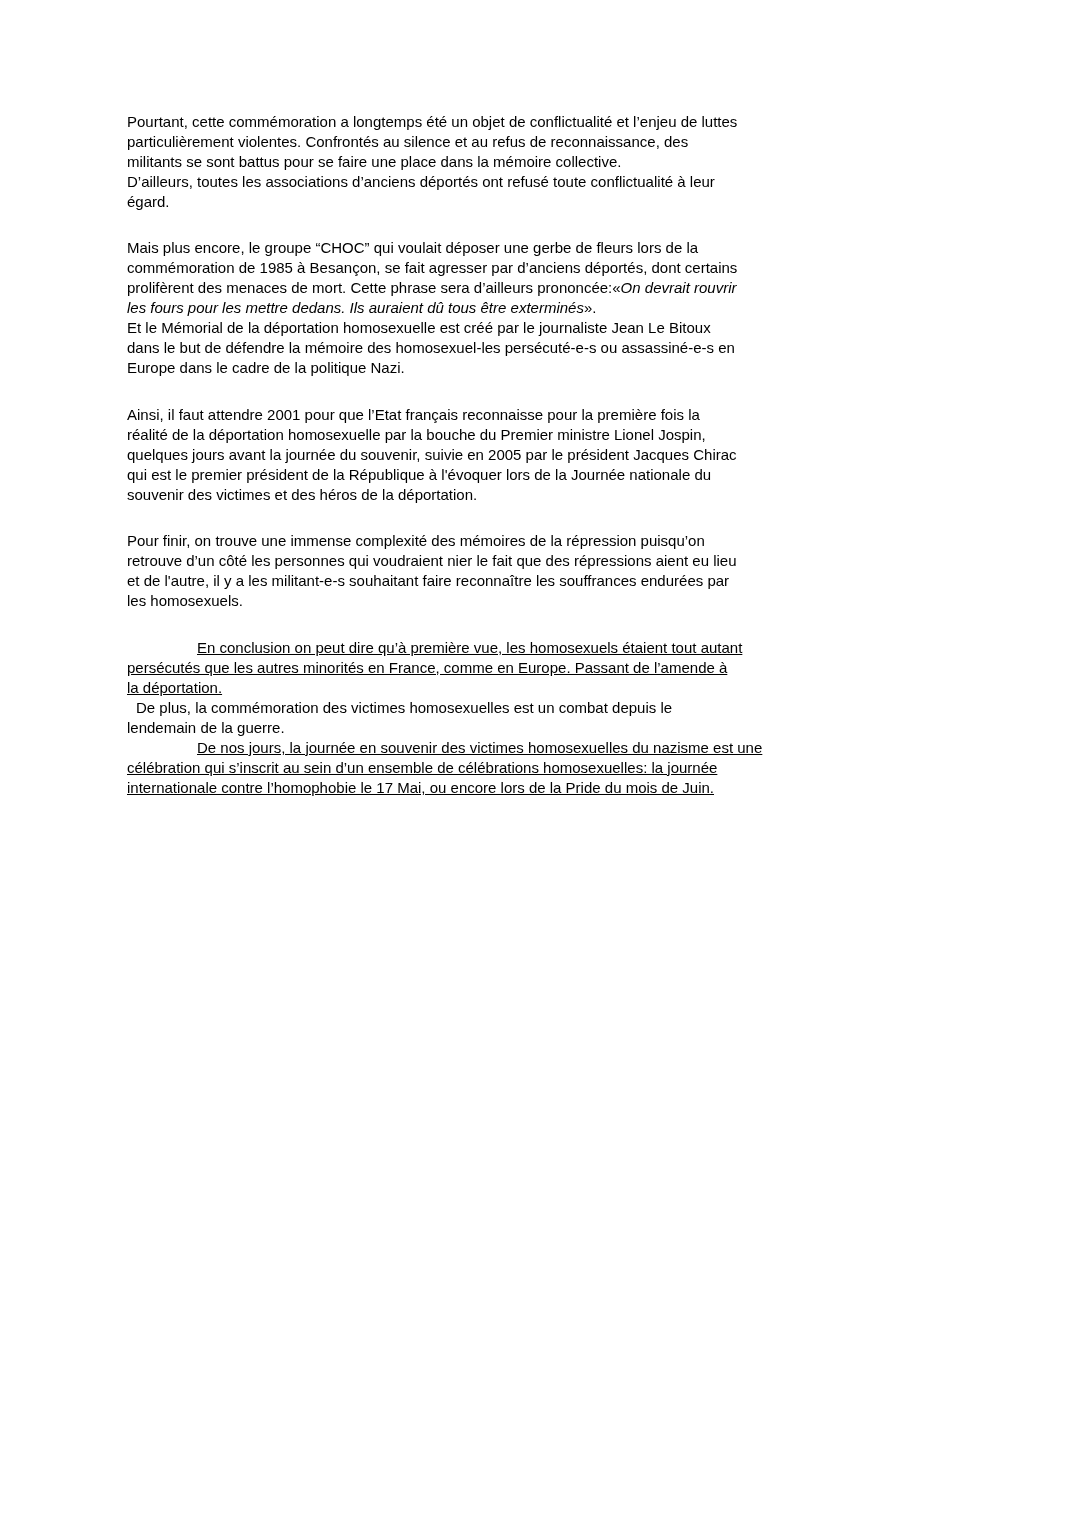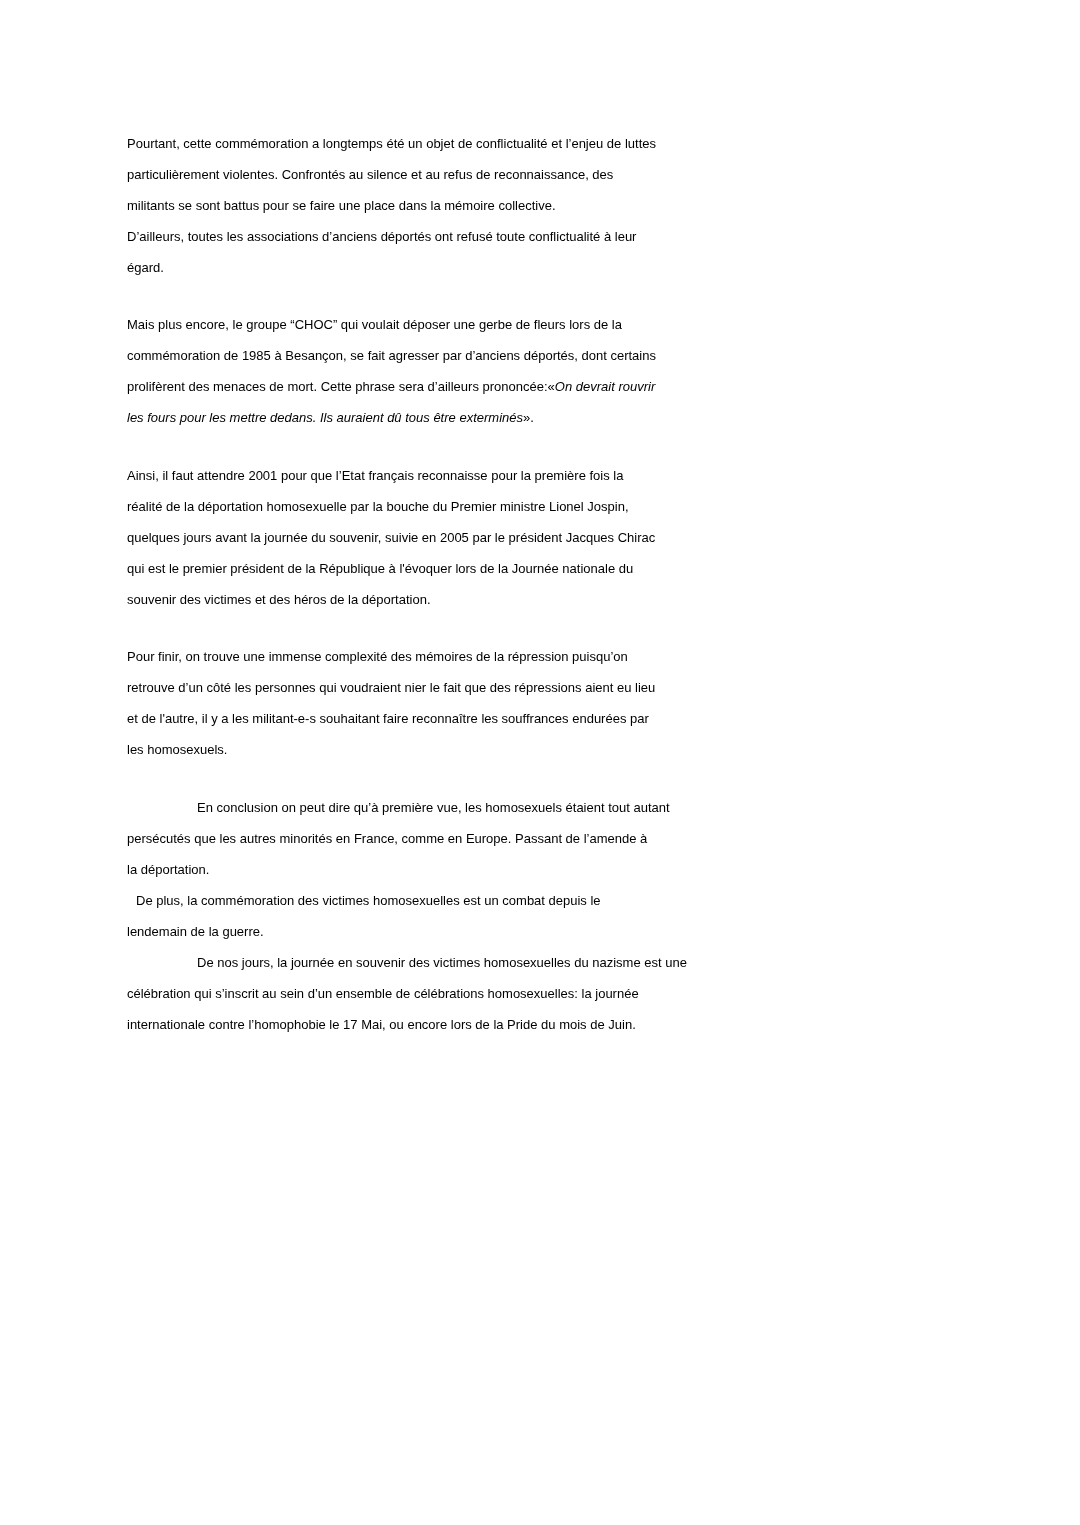--- a/index.html
+++ b/index.html
@@ -12,38 +12,39 @@
     position: relative;
     width: 1080px;
     height: 1525px;
     background: #ffffff;
     overflow: hidden;
     color: #000000;
   }
   .doc {
     position: absolute;
     left: 127px;
-    top: 128px;
+    top: 112px;
     width: 860px;
     font-family: "Liberation Sans", "DejaVu Sans", sans-serif;
-    font-size: 13px;
-    line-height: 31px;
+    font-size: 15px;
+    line-height: 20px;
     color: #000000;
     letter-spacing: 0;
   }
   .para {
     margin: 0;
     padding: 0;
     white-space: pre-wrap;
   }
   .blank-line {
     height: 26.4px;
   }
   .indent-tab {
     text-indent: 70px;
+    text-decoration: underline;
   }
   .indent-sm {
     text-indent: 9px;
   }
   .italic {
     font-style: italic;
   }
 </style>
 </head>
 <body>
@@ -53,20 +54,23 @@
     <p class="para">Pourtant, cette commémoration a longtemps été un objet de conflictualité et l’enjeu de luttes
 particulièrement violentes. Confrontés au silence et au refus de reconnaissance, des
 militants se sont battus pour se faire une place dans la mémoire collective.</p>
     <p class="para">D’ailleurs, toutes les associations d’anciens déportés ont refusé toute conflictualité à leur
 égard.</p>
     <div class="blank-line"></div>
     <p class="para"><span>Mais plus encore, le groupe “CHOC” qui voulait déposer une gerbe de fleurs lors de la
 commémoration de 1985 à Besançon, se fait agresser par d’anciens déportés, dont certains
 prolifèrent des menaces de mort. Cette phrase sera d’ailleurs prononcée:«</span><span class="italic">On devrait rouvrir
 les fours pour les mettre dedans. Ils auraient dû tous être exterminés</span><span>».</span></p>
+    <p class="para">Et le Mémorial de la déportation homosexuelle est créé par le journaliste Jean Le Bitoux
+dans le but de défendre la mémoire des homosexuel-les persécuté-e-s ou assassiné-e-s en
+Europe dans le cadre de la politique Nazi.</p>
     <div class="blank-line"></div>
     <p class="para">Ainsi, il faut attendre 2001 pour que l’Etat français reconnaisse pour la première fois la
 réalité de la déportation homosexuelle par la bouche du Premier ministre Lionel Jospin,
 quelques jours avant la journée du souvenir, suivie en 2005 par le président Jacques Chirac
 qui est le premier président de la République à l'évoquer lors de la Journée nationale du
 souvenir des victimes et des héros de la déportation.</p>
     <div class="blank-line"></div>
     <p class="para">Pour finir, on trouve une immense complexité des mémoires de la répression puisqu’on
 retrouve d’un côté les personnes qui voudraient nier le fait que des répressions aient eu lieu
 et de l'autre, il y a les militant-e-s souhaitant faire reconnaître les souffrances endurées par

